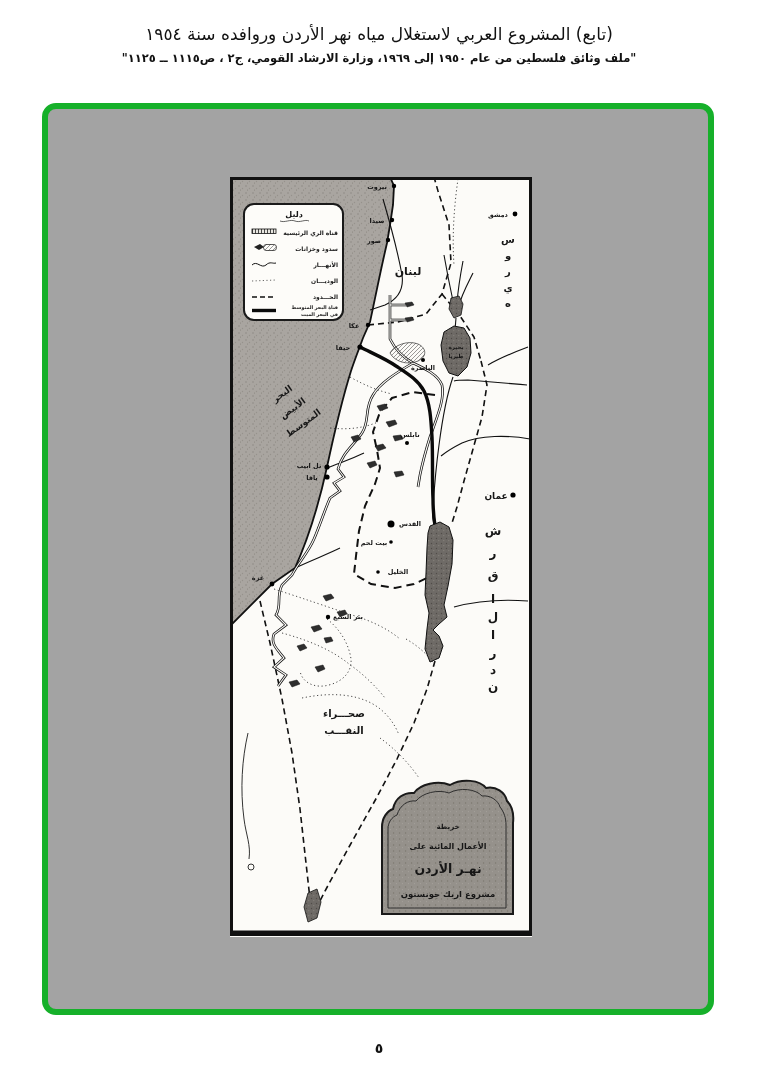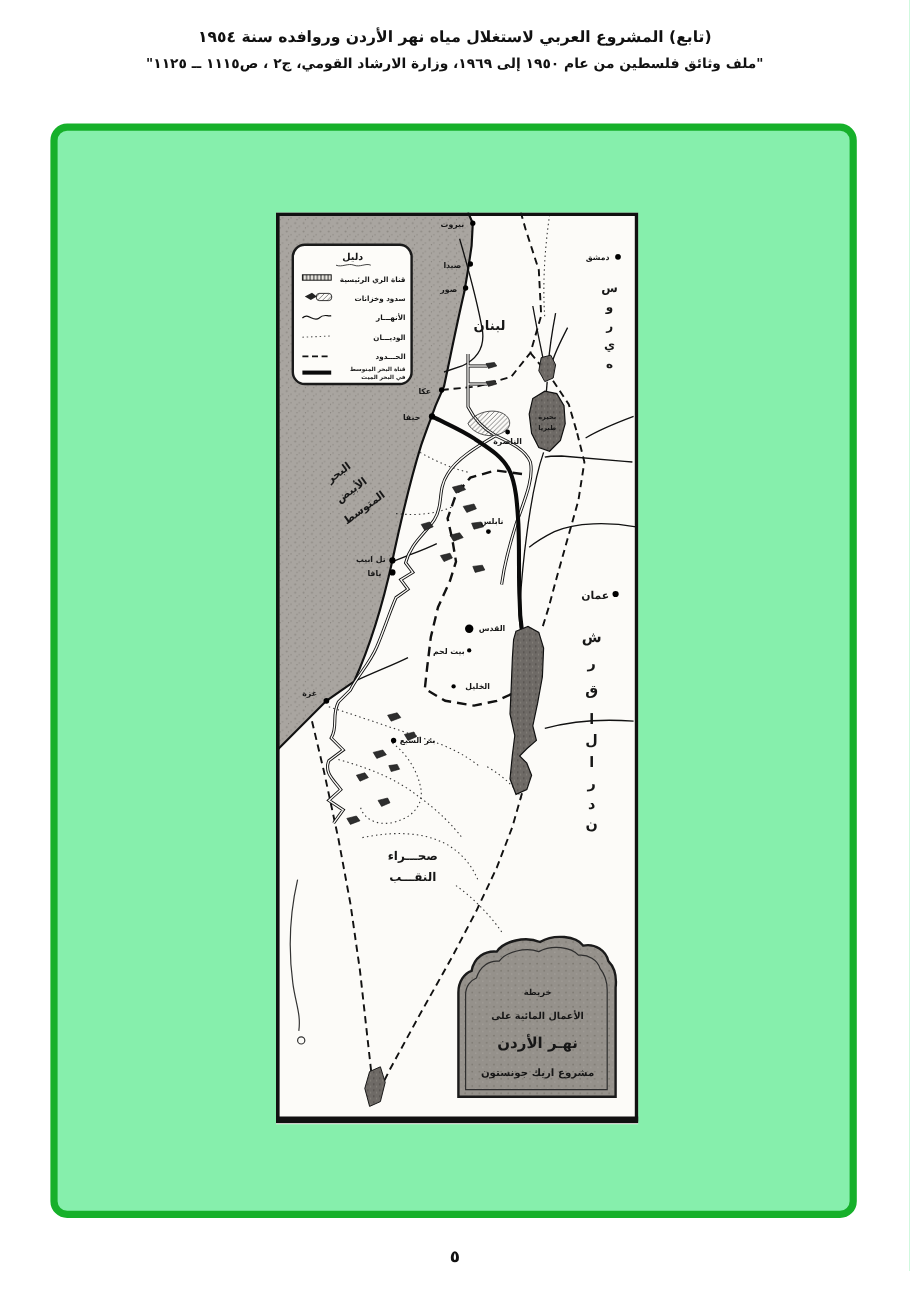--- a/index.html
+++ b/index.html
@@ -5,25 +5,25 @@
   html,body{margin:0;padding:0;}
   body{
     width:758px;height:1078px;position:relative;overflow:hidden;
     background:#ffffff;color:#111;
     font-family:"DejaVu Sans",sans-serif;
   }
   .header{
     position:absolute;top:24px;left:0;width:758px;
     text-align:center;direction:rtl;
   }
-  .doc-title{font-size:13px;font-weight:bold;letter-spacing:0;}
+  .doc-title{font-size:17px;font-weight:normal;letter-spacing:0;}
   .doc-subtitle{font-size:11.5px;font-weight:bold;margin-top:7px;}
   .frame{
     position:absolute;left:42px;top:103px;width:660px;height:900px;
-    border:6px solid #16b02a;border-radius:14px;background:#86efac;
+    border:6px solid #16b02a;border-radius:14px;background:#a3a3a3;
   }
   .map-scan{
     position:absolute;left:182px;top:68px;width:302px;height:760px;
   }
   svg{display:block;}
   svg text{font-family:"DejaVu Sans",sans-serif;fill:#161616;}
   .city-label{font-size:6.5px;font-weight:bold;}
   .big-city-label{font-size:9px;font-weight:bold;}
   .region-label{font-weight:bold;}
   .page-number{

